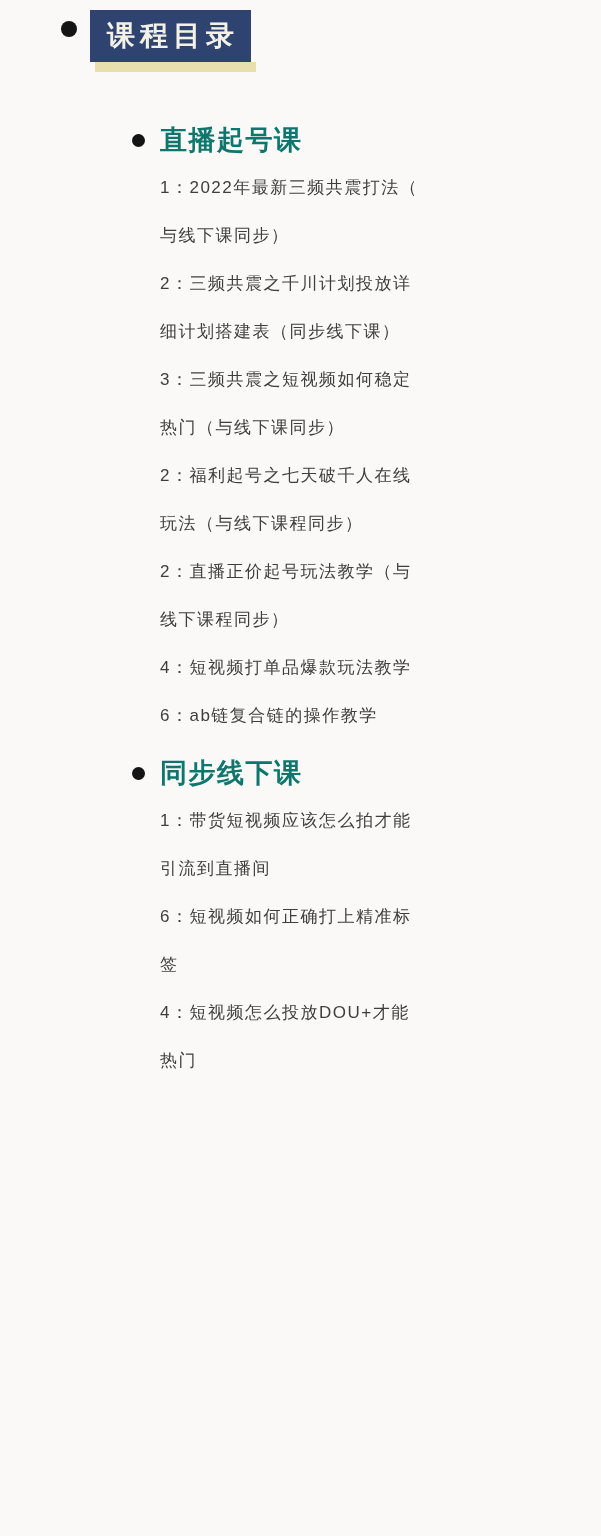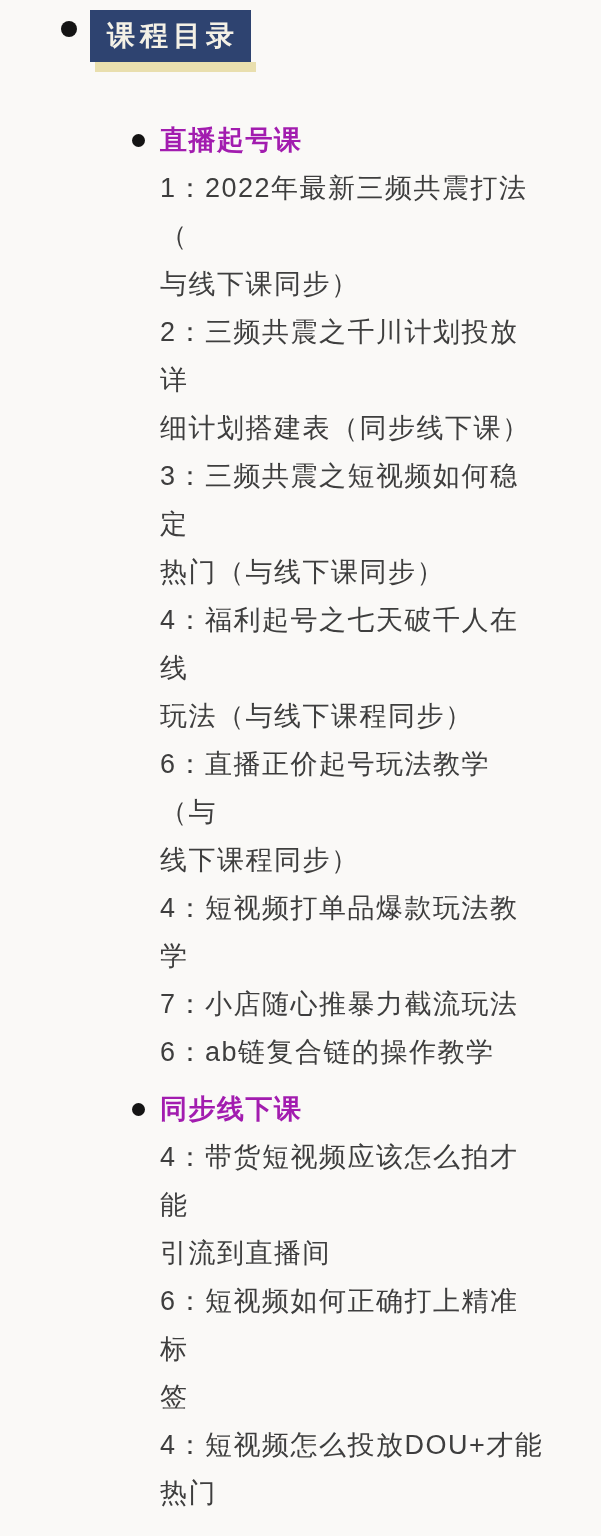--- a/index.html
+++ b/index.html
@@ -70,35 +70,35 @@
     padding-left: 160px;
     padding-right: 55px;
     box-sizing: border-box;
   }
   .section { margin: 0; }
   .section + .section { margin-top: 9px; }
   .section-heading {
     position: relative;
     font-size: 27px;
     font-weight: bold;
-    color: #a21caf;
+    color: #0f766e;
     line-height: 48px;
     letter-spacing: 1.5px;
   }
   .section-bullet {
     position: absolute;
     left: -28px;
     top: 18px;
     width: 13px;
     height: 13px;
     border-radius: 50%;
     background: #141414;
   }
   .item {
-    font-size: 27px;
+    font-size: 17px;
     line-height: 48px;
     letter-spacing: 1.5px;
     color: #3e3e3e;
     white-space: pre-line;
   }
 </style>
 </head>
 <body>
 
 <div class="page">
@@ -117,35 +117,34 @@
       <div class="section-heading">
         <span class="section-bullet"></span>
         <span>直播起号课</span>
       </div>
       <div class="item">1：2022年最新三频共震打法（
 与线下课同步）</div>
       <div class="item">2：三频共震之千川计划投放详
 细计划搭建表（同步线下课）</div>
       <div class="item">3：三频共震之短视频如何稳定
 热门（与线下课同步）</div>
-      <div class="item">4：福利起号之七天破千人在线
+      <div class="item">2：福利起号之七天破千人在线
 玩法（与线下课程同步）</div>
-      <div class="item">6：直播正价起号玩法教学（与
+      <div class="item">2：直播正价起号玩法教学（与
 线下课程同步）</div>
       <div class="item">4：短视频打单品爆款玩法教学</div>
-      <div class="item">7：小店随心推暴力截流玩法</div>
       <div class="item">6：ab链复合链的操作教学</div>
     </div>
 
     <div class="section">
       <div class="section-heading">
         <span class="section-bullet"></span>
         <span>同步线下课</span>
       </div>
-      <div class="item">4：带货短视频应该怎么拍才能
+      <div class="item">1：带货短视频应该怎么拍才能
 引流到直播间</div>
       <div class="item">6：短视频如何正确打上精准标
 签</div>
       <div class="item">4：短视频怎么投放DOU+才能
 热门</div>
 
     </div>
 
   </div>
 </div>

